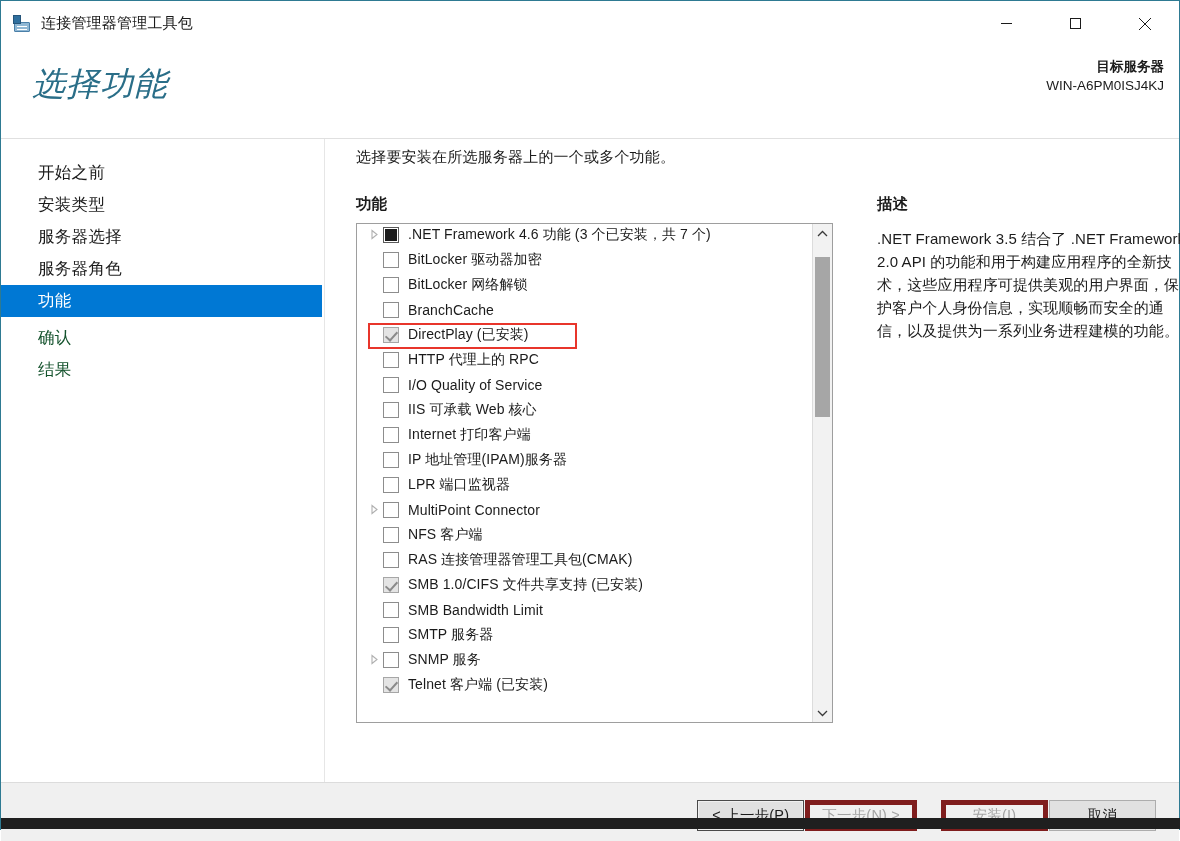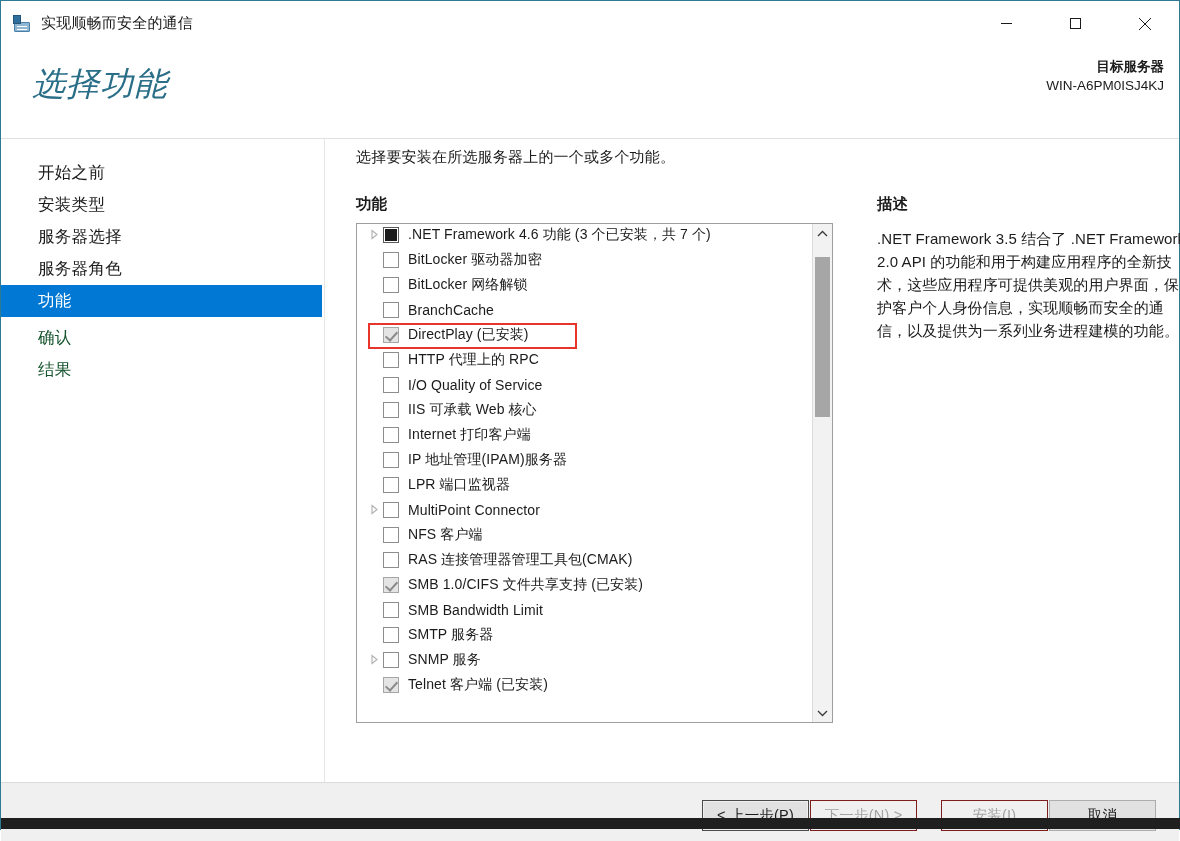--- a/index.html
+++ b/index.html
@@ -291,21 +291,21 @@
     cursor: default;
     letter-spacing: 0.2px;
   }
   .btn.focused {
     background: #e1e1e1;
     border: 1px solid #4a4a4a;
     box-shadow: inset 0 0 0 1px #f0f0f0;
   }
   .btn.disabled {
     background: #f0f0f0;
-    border: 1px solid #7f1d1d;
+    border: 5px solid #7f1d1d;
     color: #a3a3a3;
   }
   .gap-sm { width: 1px; }
   .gap-lg { width: 24px; }
 
   .taskbar-edge {
     position: absolute;
     left: 0; bottom: 0;
     width: 1180px; height: 11px;
     background: #1f1f1f;
@@ -316,21 +316,21 @@
 
 <div class="window">
 
   <div class="titlebar">
     <div class="title-icon">
       <div class="ti-base"></div>
       <div class="ti-screen"></div>
       <div class="ti-line1"></div>
       <div class="ti-line2"></div>
     </div>
-    <div class="title-text">实现顺畅而安全的通信</div>
+    <div class="title-text">连接管理器管理工具包</div>
 
     <div class="win-controls">
       <div class="win-btn">
         <span>
           <svg width="13" height="13" viewBox="0 0 13 13">
               <line x1="1" y1="6.5" x2="12" y2="6.5" stroke="#1b1b1b" stroke-width="1"></line>
             </svg>
         </span>
       </div>
       <div class="win-btn">

